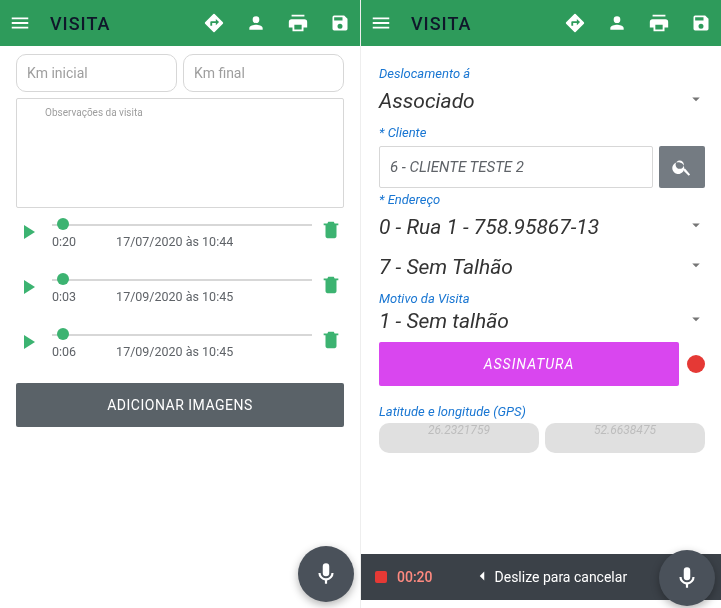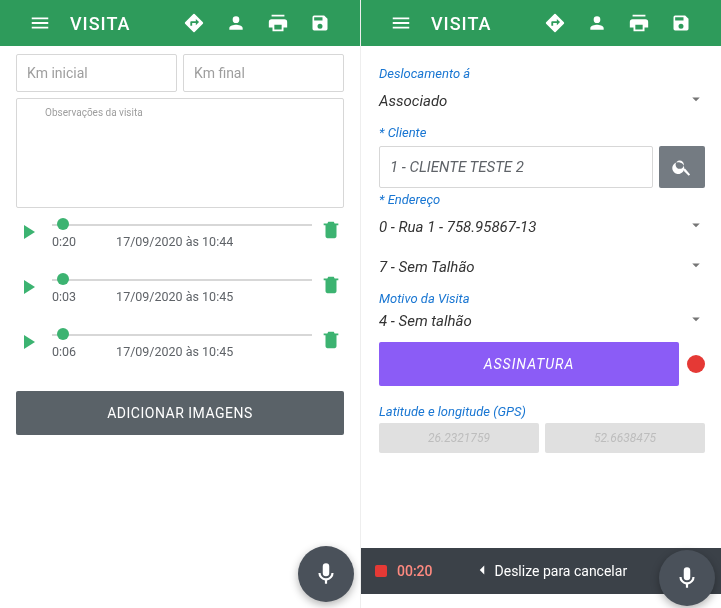--- a/index.html
+++ b/index.html
@@ -2,72 +2,72 @@
 <html><head>
 <meta charset="utf-8">
 <style>
   * { box-sizing: border-box; margin: 0; padding: 0; font-family: Roboto, Arial, sans-serif; }
   body { width: 721px; height: 608px; display: flex; background: #fff; overflow: hidden; }
   .screen { position: relative; height: 608px; background: #fff; }
   .screen.left { width: 360px; }
   .screen.right { width: 361px; border-left: 1px solid #eee; }
 
   
-  .appbar { height: 46px; background: #2e9b5b; display: flex; align-items: center; padding: 0 28px; color: #ffffff; }
+  .appbar { height: 46px; background: #2e9b5b; display: flex; align-items: center; padding: 0 8px; color: #0f172a; }
   .appbar .title { font-size: 18px; font-weight: 500; margin-left: 18px; flex: 0 0 auto; letter-spacing: 1px; }
   .appbar .spacer { flex: 1; }
   .appbar .icon { width: 24px; height: 24px; display: flex; align-items: center; justify-content: center; }
   .appbar .iconbtn { margin-left: 18px; }
   .appbar svg { fill: #fff; }
 
   
   .content { position: absolute; top: 46px; left: 0; right: 0; bottom: 0; padding: 8px 16px; overflow: hidden; }
 
   
   .row2 { display: flex; gap: 6px; }
-  .textfield { flex: 1; border: 1px solid #d7d7d7; border-radius: 2px; height: 38px; display: flex; align-items: center; padding: 0 10px; color: #9e9e9e; font-size: 14px; }
+  .textfield { flex: 1; border: 1px solid #d7d7d7; border-radius: 10px; height: 38px; display: flex; align-items: center; padding: 0 10px; color: #9e9e9e; font-size: 14px; }
   .textarea { border: 1px solid #d7d7d7; border-radius: 2px; height: 110px; padding: 8px 28px; color: #9e9e9e; font-size: 10px; margin-top: 6px; }
   .section-label { color: #1976d2; font-size: 14px; margin-top: 16px; margin-bottom: 8px; }
 
   
   .audio-item { display: flex; align-items: flex-start; padding: 8px 0 14px 0; }
   .play { width: 24px; height: 24px; margin-top: 4px; margin-right: 12px; }
   .play svg { fill: #3cb371; }
   .audio-body { flex: 1; }
   .track { position: relative; height: 18px; }
   .track-line { position: absolute; left: 0; right: 0; top: 8px; height: 2px; background: #d7d7d7; }
   .track-dot { position: absolute; top: 2px; width: 12px; height: 12px; border-radius: 50%; background: #3cb371; }
   .audio-meta { display: flex; gap: 40px; margin-top: 0; font-size: 12.5px; color: #5f6368; }
   .trash { width: 24px; height: 24px; margin-top: 2px; margin-left: 8px; }
   .trash svg { fill: #3cb371; }
 
-  .big-button { background: #5a6268; color: #fff; text-align: center; height: 44px; line-height: 44px; font-size: 14px; letter-spacing: 0.5px; border-radius: 2px; margin-top: 18px; }
+  .big-button { background: #5a6268; color: #fff; text-align: center; height: 44px; line-height: 44px; font-size: 14px; letter-spacing: 0.5px; border-radius: 2px; margin-top: 10px; }
 
   
   .fab { position: absolute; right: 6px; bottom: 6px; width: 56px; height: 56px; border-radius: 50%; background: #4a515a; display: flex; align-items: center; justify-content: center; box-shadow: 0 3px 8px rgba(0,0,0,.3); }
   .fab svg { fill: #fff; }
 
   
   .content.right { padding: 14px 16px 0 18px; font-style: italic; }
   .field-label { color: #1976d2; font-size: 13px; margin-top: 4px; }
-  .dropdown { display: flex; align-items: center; justify-content: space-between; height: 40px; font-size: 15px; color: #333; }
+  .dropdown { display: flex; align-items: center; justify-content: space-between; height: 40px; font-size: 21px; color: #333; }
   .dropdown .caret svg { fill: #757575; }
   .client-row { display: flex; gap: 6px; margin-top: 6px; }
   .client-input { flex: 1; border: 1px solid #d7d7d7; border-radius: 2px; height: 42px; display: flex; align-items: center; padding: 0 10px; color: #5f6368; font-size: 15px; }
   .search-btn { width: 46px; height: 42px; background: #747b82; border-radius: 2px; display: flex; align-items: center; justify-content: center; }
   .search-btn svg { fill: #fff; }
   .sig-row { display: flex; align-items: center; gap: 8px; margin-top: 6px; }
-  .sig-button { flex: 1; height: 44px; background: #8b5cf6; color: #fff; text-align: center; line-height: 44px; font-size: 14px; letter-spacing: 1px; border-radius: 2px; }
+  .sig-button { flex: 1; height: 44px; background: #d946ef; color: #fff; text-align: center; line-height: 44px; font-size: 14px; letter-spacing: 1px; border-radius: 2px; }
   .red-dot { width: 18px; height: 18px; border-radius: 50%; background: #e53935; }
   .gps-label { color: #1976d2; font-size: 13px; margin-top: 18px; }
   .gps-row { display: flex; gap: 6px; margin-top: 4px; }
-  .gps-cell { flex: 1; background: #e0e0e0; height: 30px; border-radius: 2px; display:flex; align-items:center; justify-content:center; color:#bdbdbd; font-size:12px; overflow:hidden; }
-
-  
-  .rec-bar { position: absolute; left: 0; right: 0; bottom: 14px; height: 46px; background: #3b4148; display: flex; align-items: center; padding: 0 14px; color: #fff; font-size: 14px; }
+  .gps-cell { flex: 1; background: #e0e0e0; height: 30px; border-radius: 10px; display:flex; align-items:flex-start; justify-content:center; color:#bdbdbd; font-size:12px; overflow:hidden; }
+
+  
+  .rec-bar { position: absolute; left: 0; right: 0; bottom: 8px; height: 46px; background: #3b4148; display: flex; align-items: center; padding: 0 14px; color: #fff; font-size: 14px; }
   .rec-bar .rec-dot { width: 12px; height: 12px; background: #e53935; border-radius: 2px; margin-right: 10px; }
   .rec-bar .rec-time { color: #ff8a80; font-weight: 500; margin-right: 40px; }
   .rec-bar .chev svg { fill: #fff; margin-right: 4px; }
   .screen.right .fab { right: 6px; bottom: 2px; z-index: 5; }
 </style>
 </head>
 <body>
 
 <div class="screen left">
   <div class="appbar">
@@ -119,21 +119,21 @@
               <path d="M8 5v14l11-7z"></path>
             </svg>
     </div>
     <div class="audio-body">
       <div class="track">
         <div class="track-line"></div>
         <div class="track-dot" style="left:2%"></div>
       </div>
       <div class="audio-meta">
         <span>0:20</span>
-        <span>17/09/2020 às 10:44</span>
+        <span>17/07/2020 às 10:44</span>
       </div>
     </div>
     <div class="trash">
       <svg viewBox="0 0 24 24" width="22" height="22">
               <path d="M6 7h12v13a2 2 0 0 1-2 2H8a2 2 0 0 1-2-2zM9 4h6l1 2h4v2H4V6h4z"></path>
             </svg>
     </div>
         </div>
         <div class="audio-item">
     <div class="play">
@@ -227,21 +227,21 @@
     <div class="dropdown">
       <span>Associado</span>
       <span class="caret"><svg viewBox="0 0 24 24" width="18" height="18">
             <path d="M7 10l5 5 5-5z"></path>
           </svg></span>
     </div>
 
     <div class="field-label">* Cliente</div>
     <div class="client-row">
       <div class="client-input">
-          <span>1 - CLIENTE TESTE 2</span>
+          <span>6 - CLIENTE TESTE 2</span>
         </div>
       <div class="search-btn">
         <svg viewBox="0 0 24 24" width="22" height="22">
             <path d="M15.5 14h-.8l-.3-.3A6.5 6.5 0 1 0 14 15.5l.3.3v.8l5 5 1.5-1.5zm-6 0A4.5 4.5 0 1 1 14 9.5 4.5 4.5 0 0 1 9.5 14z"></path>
           </svg>
       </div>
     </div>
 
     <div class="field-label">* Endereço</div>
     <div class="dropdown">
@@ -253,21 +253,21 @@
 
     <div class="dropdown">
       <span>7 - Sem Talhão</span>
       <span class="caret"><svg viewBox="0 0 24 24" width="18" height="18">
             <path d="M7 10l5 5 5-5z"></path>
           </svg></span>
     </div>
 
     <div class="field-label">Motivo da Visita</div>
     <div class="dropdown" style="height:30px">
-      <span>4 - Sem talhão</span>
+      <span>1 - Sem talhão</span>
       <span class="caret"><svg viewBox="0 0 24 24" width="18" height="18">
             <path d="M7 10l5 5 5-5z"></path>
           </svg></span>
     </div>
 
     <div class="sig-row">
       <div class="sig-button">ASSINATURA</div>
       <div class="red-dot"></div>
     </div>
 

